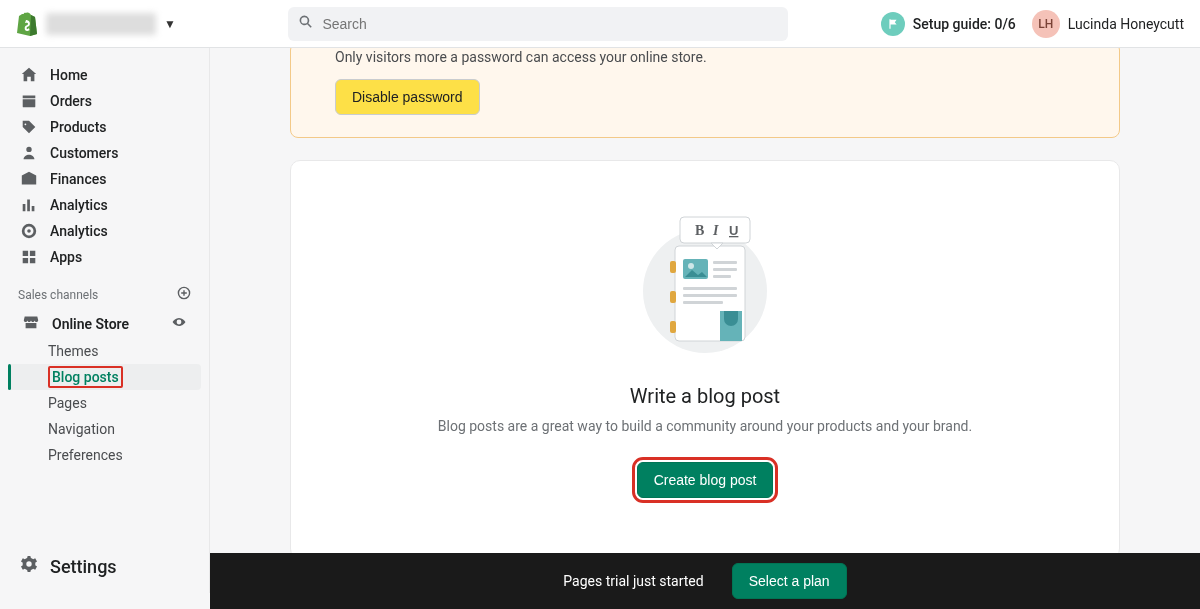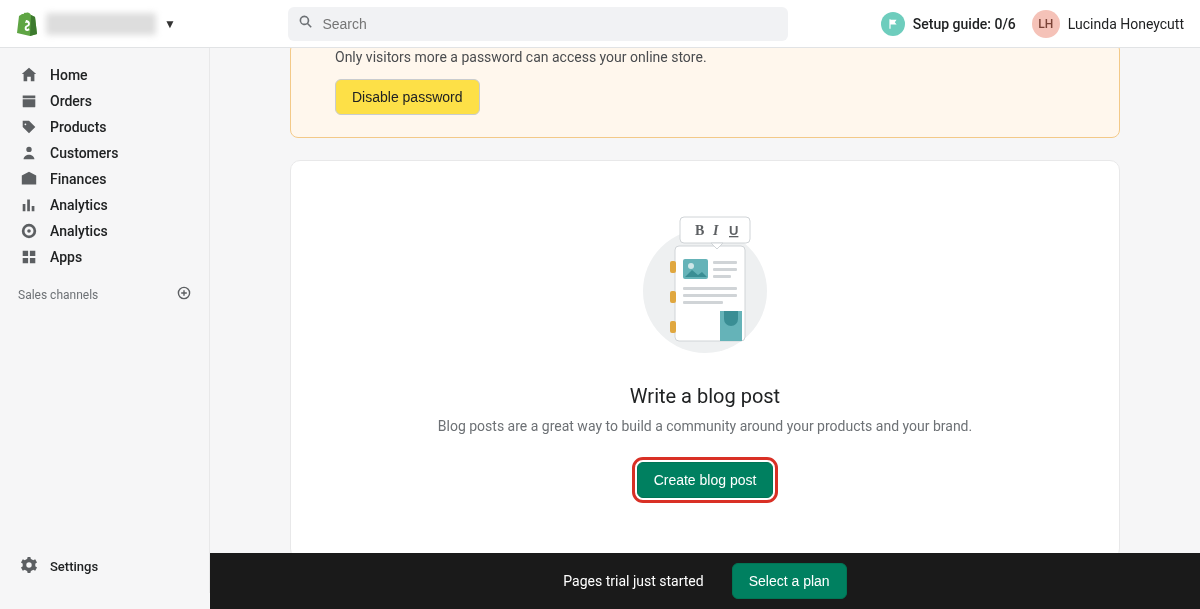--- a/index.html
+++ b/index.html
@@ -87,21 +87,21 @@
     content:""; position:absolute; left:0; top:0; bottom:0; width:3px; background:#008060;
     border-radius:2px;
   }
   .sub-item.active .highlight {
     border:2px solid #d93025; padding:0 2px; border-radius:2px; line-height:18px;
   }
   .sidebar-bottom {
     margin-top:auto; padding: 10px 8px;
   }
   .settings-item {
-    display:flex; align-items:center; gap:12px; padding:6px 12px; font-size:13px; font-weight:500; cursor:pointer;
+    display:flex; align-items:center; gap:12px; padding:6px 12px; font-size:18px; font-weight:500; cursor:pointer;
   }
   
   .main {
     position:absolute; top:48px; left:210px; right:0; bottom:56px;
     overflow:auto; padding: 0 80px 30px 80px;
   }
   .banner {
     border:1px solid #f3c988; background:#fff7ed; border-radius:8px;
     padding: 0 22px 22px 44px; margin-top:-6px;
   }
@@ -245,21 +245,51 @@
   <div class="nav-heading">
     <span>Sales channels</span>
     <span class="plus">
       <svg width="14" height="14" viewBox="0 0 20 20">
           <circle cx="10" cy="10" r="8" fill="none" stroke="#5c5f62" stroke-width="2"></circle>
           <path stroke="#5c5f62" stroke-width="2" d="M10 6v8M6 10h8"></path>
         </svg>
     </span>
   </div>
 
-
+  <div class="nav-channel">
+    <span class="lab">
+      <span class="icon"><svg width="18" height="18" viewBox="0 0 20 20">
+            <path fill="#5c5f62" d="M3 4h14l1 4c0 1-1 2-2 2s-2-1-2-2c0 1-1 2-2 2s-2-1-2-2c0 1-1 2-2 2s-2-1-2-2c0 1-1 2-2 2S2 9 2 8zM4 11v6h12v-6"></path>
+          </svg></span>
+      <span>Online Store</span>
+    </span>
+    <span class="eye">
+      <svg width="16" height="16" viewBox="0 0 20 20">
+          <path fill="#5c5f62" d="M10 5c4 0 7 3 8 5-1 2-4 5-8 5s-7-3-8-5c1-2 4-5 8-5zm0 2a3 3 0 100 6 3 3 0 000-6z"></path>
+        </svg>
+    </span>
+  </div>
+
+  <div class="sub-nav">
+    <div class="sub-item">
+      <span>Themes</span>
+    </div>
+    <div class="sub-item active">
+      <span class="highlight">Blog posts</span>
+    </div>
+    <div class="sub-item">
+      <span>Pages</span>
+    </div>
+    <div class="sub-item">
+      <span>Navigation</span>
+    </div>
+    <div class="sub-item">
+      <span>Preferences</span>
+    </div>
+  </div>
 
   <div class="sidebar-bottom">
     <div class="settings-item">
       <span class="icon"><svg width="18" height="18" viewBox="0 0 20 20">
             <path fill="#5c5f62" d="M10 7a3 3 0 100 6 3 3 0 000-6zm7 3c0 .5 0 1-.1 1.4l2 1.5-2 3.4-2.3-.9c-.8.6-1.6 1-2.5 1.3L11.5 19h-3l-.6-2.3c-.9-.3-1.7-.7-2.5-1.3l-2.3.9-2-3.4 2-1.5C3 11 3 10.5 3 10s0-1 .1-1.4l-2-1.5 2-3.4 2.3.9c.8-.6 1.6-1 2.5-1.3L8.5 1h3l.6 2.3c.9.3 1.7.7 2.5 1.3l2.3-.9 2 3.4-2 1.5c.1.4.1.9.1 1.4z"></path>
           </svg></span>
       <span>Settings</span>
     </div>
   </div>
 </div>

